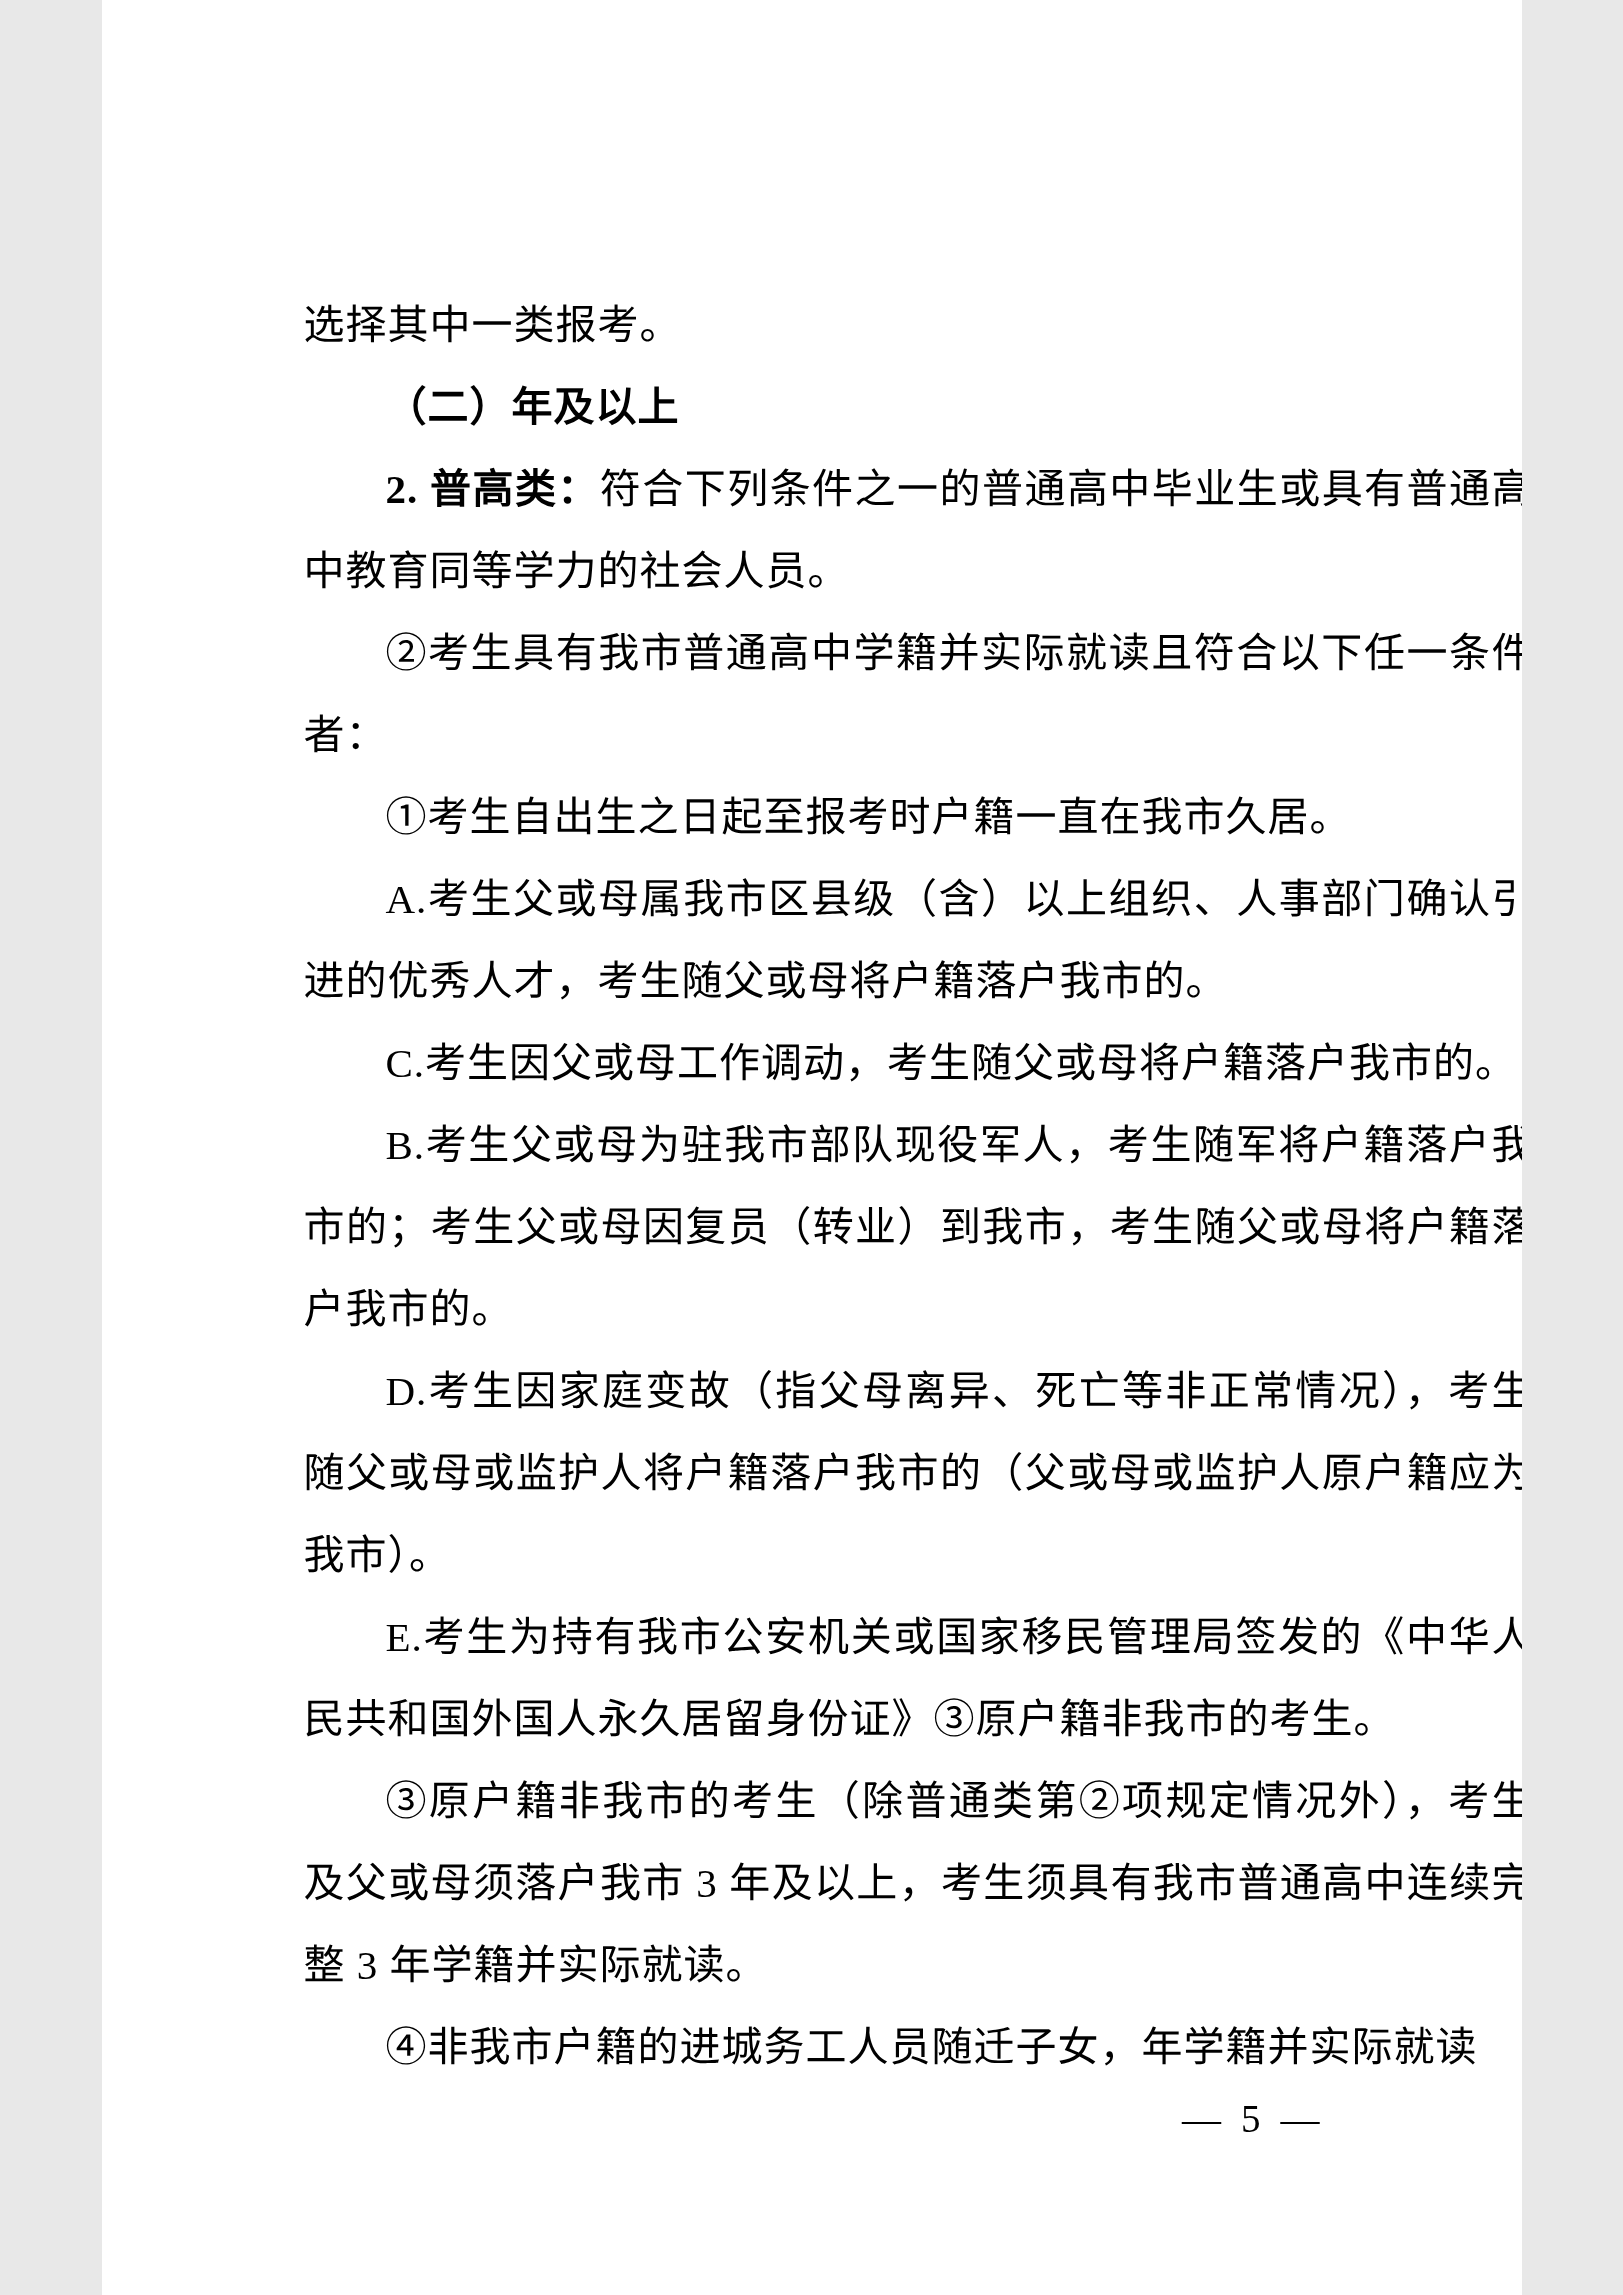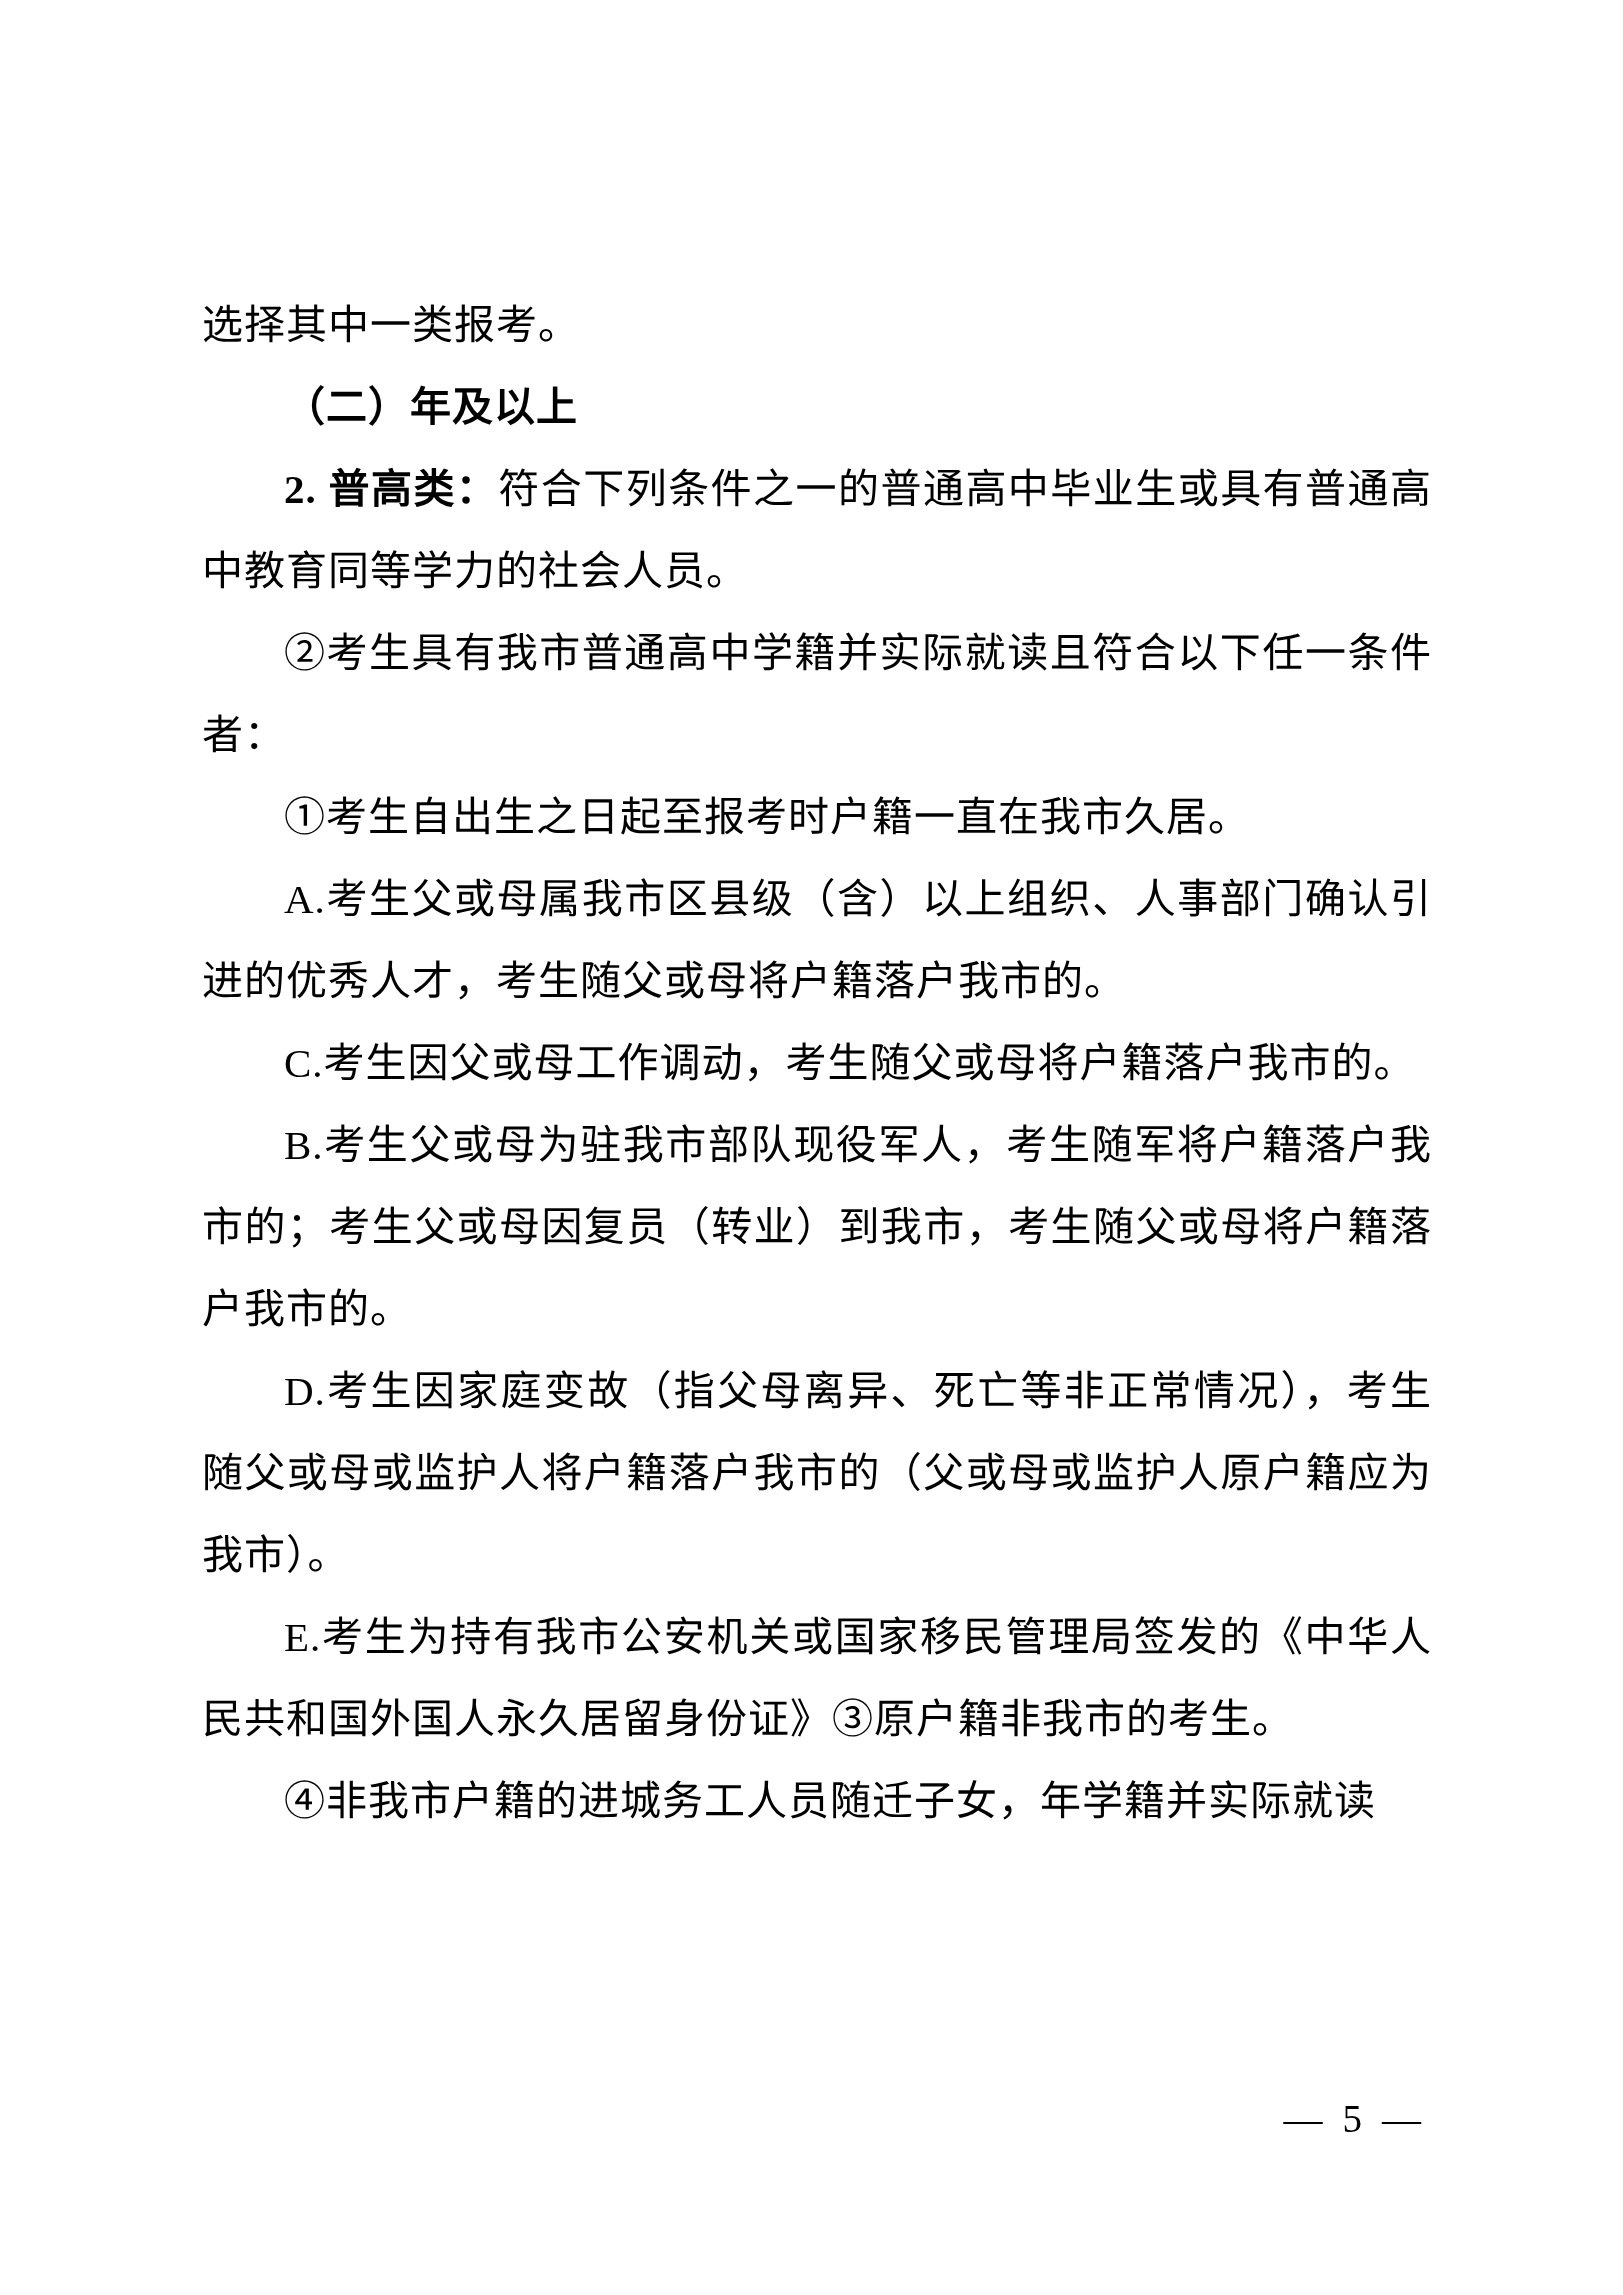--- a/index.html
+++ b/index.html
@@ -2,21 +2,21 @@
 <html lang="zh-CN" style="font-size:8.2px"><head>
 <meta charset="utf-8">
 <style>
   html, body {
     margin: 0;
     padding: 0;
     background: #e8e8e8;
   }
   .page {
     position: relative;
-    width: 1623px;
+    width: 1420px;
     height: 2295px;
     margin: 0 auto;
     background: #ffffff;
     color: #000000;
     font-family: "Liberation Serif", "DejaVu Serif", serif;
     overflow: hidden;
     text-decoration: underline;
   }
   .content {
     position: absolute;
@@ -58,17 +58,18 @@
       <p><span>选择其中一类报考。</span></p>
       <p class="indent"><span class="run-bold">（二）年及以上</span></p>
       <p class="indent"><span class="run-bold">2. 普高类：</span><span>符合下列条件之一的普通高中毕业生或具有普通高中教育同等学力的社会人员。</span></p>
       <p class="indent"><span>②考生具有我市普通高中学籍并实际就读且符合以下任一条件者：</span></p>
       <p class="indent"><span>①考生自出生之日起至报考时户籍一直在我市久居。</span></p>
       <p class="indent"><span>A.考生父或母属我市区县级（含）以上组织、人事部门确认引进的优秀人才，考生随父或母将户籍落户我市的。</span></p>
       <p class="indent"><span>C.考生因父或母工作调动，考生随父或母将户籍落户我市的。</span></p>
       <p class="indent"><span>B.考生父或母为驻我市部队现役军人，考生随军将户籍落户我市的；考生父或母因复员（转业）到我市，考生随父或母将户籍落户我市的。</span></p>
       <p class="indent"><span>D.考生因家庭变故（指父母离异、死亡等非正常情况），考生随父或母或监护人将户籍落户我市的（父或母或监护人原户籍应为我市）。</span></p>
       <p class="indent"><span>E.考生为持有我市公安机关或国家移民管理局签发的《中华人民共和国外国人永久居留身份证》③原户籍非我市的考生。</span></p>
+      <p class="indent"><span>③原户籍非我市的考生（除普通类第②项规定情况外），考生及父或母须落户我市 3 年及以上，考生须具有我市普通高中连续完整 3 年学籍并实际就读。</span></p>
       <p class="indent"><span>④非我市户籍的进城务工人员随迁子女，年学籍并实际就读</span></p>
     </div>
   <div class="page-number">— 5 —</div>
 </div>
 
 
 </body></html>

